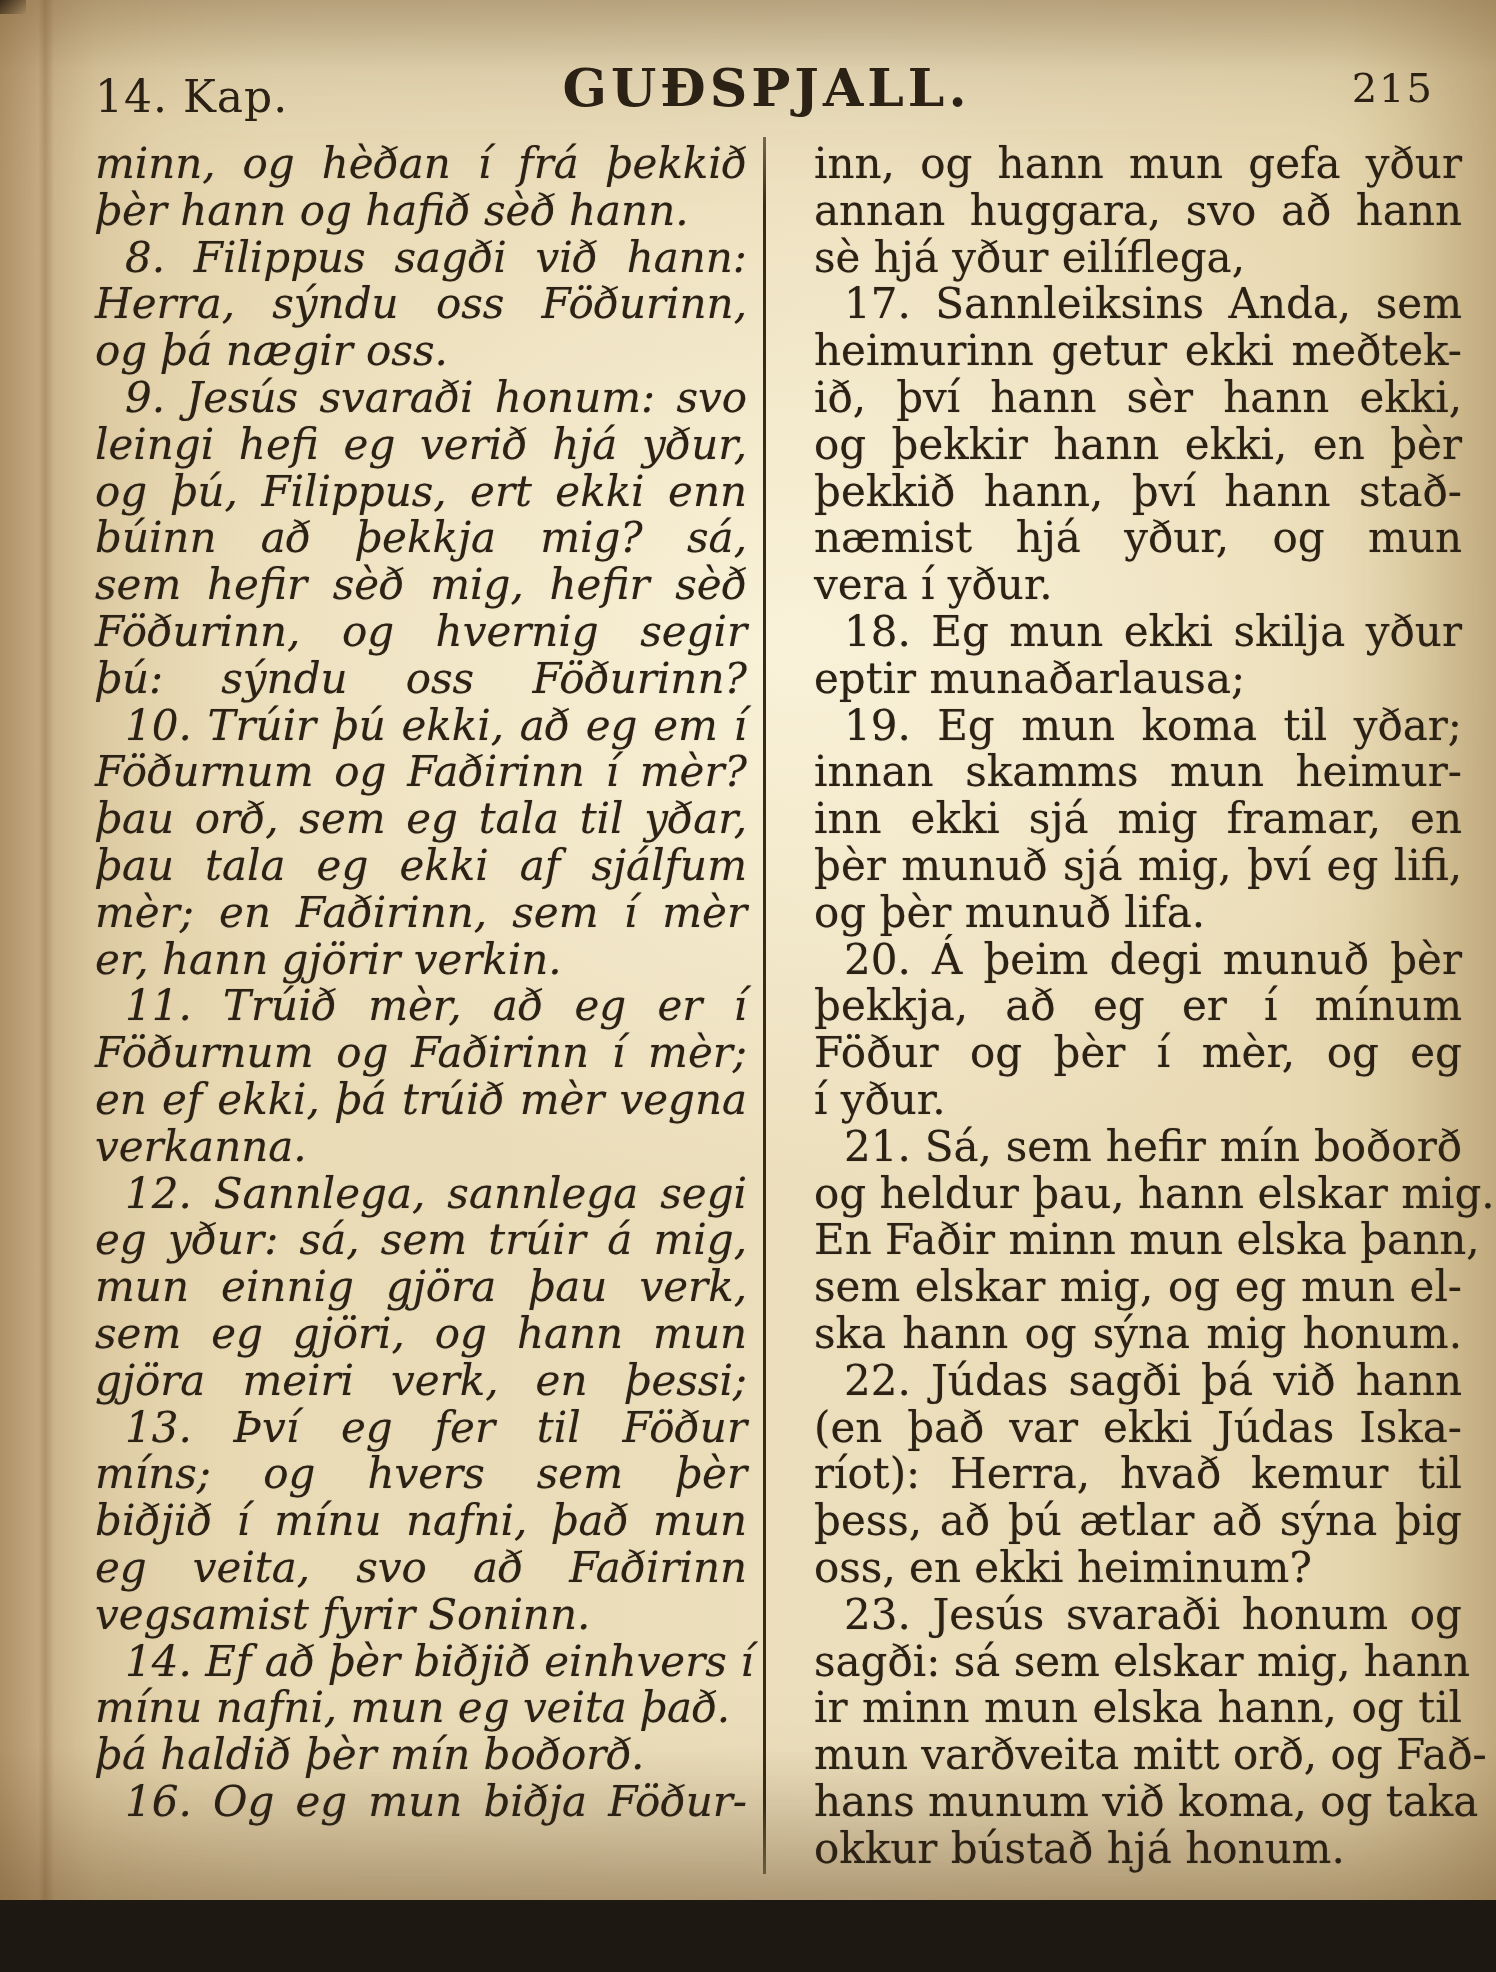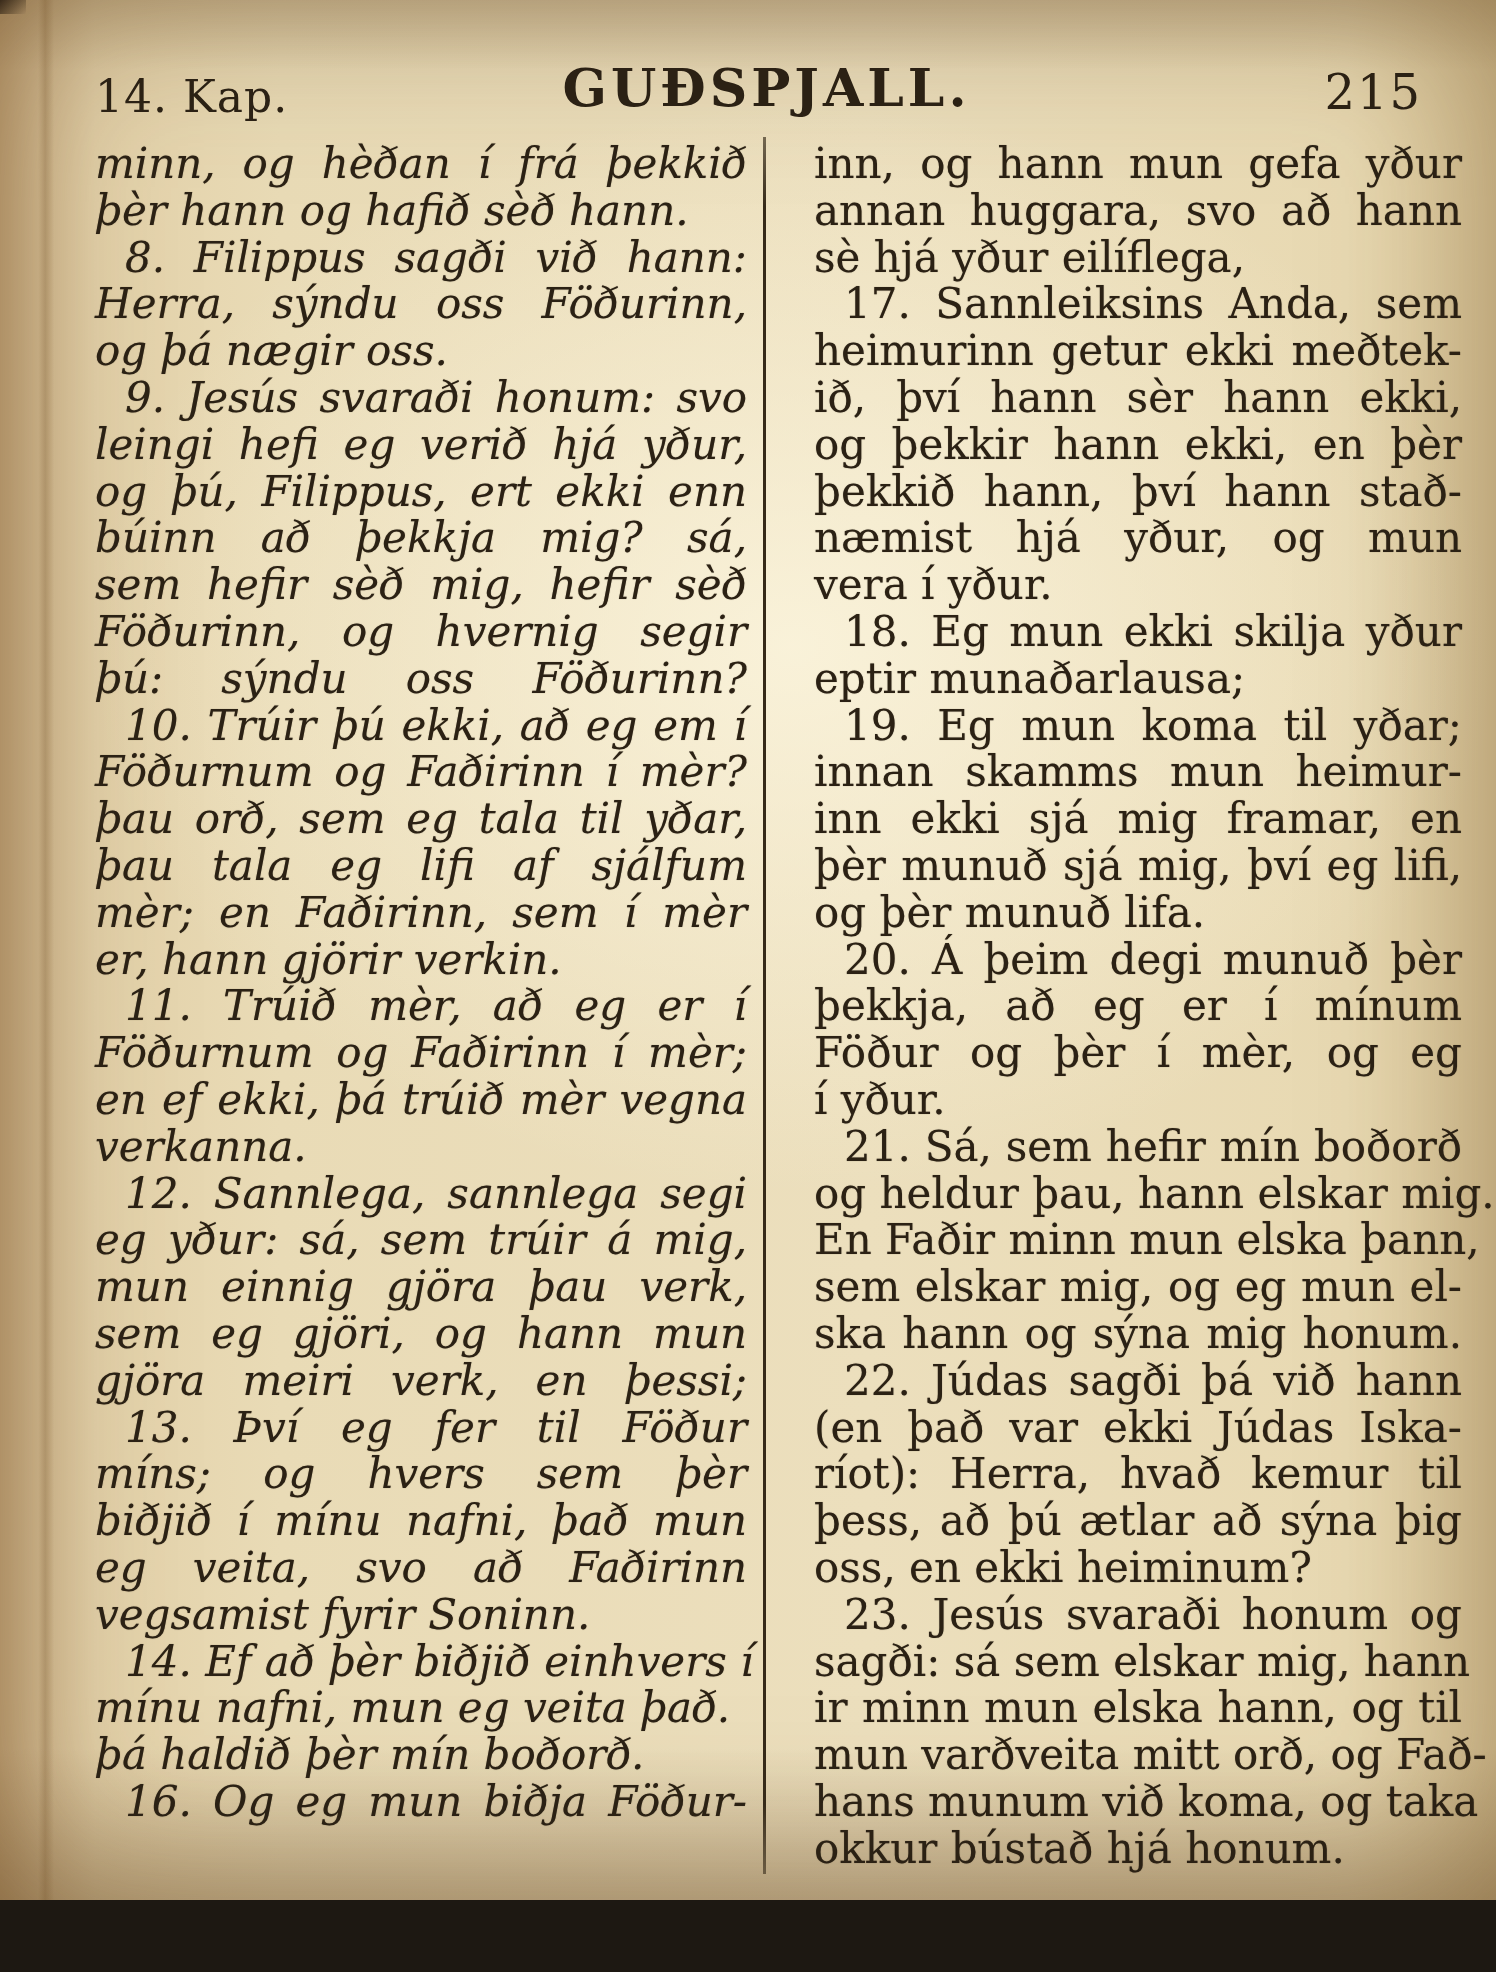--- a/index.html
+++ b/index.html
@@ -33,21 +33,21 @@
   }
   .chapter {
     position:absolute; left:0; top:75px; font-size:44px; line-height:1;
     letter-spacing:1px;
   }
   .title {
     position:absolute; left:0; top:62px; width:100%; text-align:center;
     font-size:52px; line-height:1; font-weight:bold; letter-spacing:4px;
   }
   .pagenum {
-    position:absolute; right:16px; top:68px; font-size:48px; line-height:1;
+    position:absolute; right:4px; top:68px; font-size:40px; line-height:1;
     letter-spacing:2px;
   }
 
   .divider {
     position:absolute; left:763px; top:137px; width:3px; height:1737px;
     background: linear-gradient(180deg, rgba(54,42,25,0.65), #362a19 4%, #362a19 96%, rgba(54,42,25,0.6));
   }
 
   .col { position:absolute; top:141px; }
   .col-left  { left:95px;  width:652px;font-style:italic; }
@@ -90,21 +90,21 @@
       <div class="line indent">9. Jesús svaraði honum: svo</div>
       <div class="line">leingi hefi eg verið hjá yður,</div>
       <div class="line">og þú, Filippus, ert ekki enn</div>
       <div class="line">búinn að þekkja mig? sá,</div>
       <div class="line">sem hefir sèð mig, hefir sèð</div>
       <div class="line">Föðurinn, og hvernig segir</div>
       <div class="line">þú: sýndu oss Föðurinn?</div>
       <div class="line indent">10. Trúir þú ekki, að eg em í</div>
       <div class="line">Föðurnum og Faðirinn í mèr?</div>
       <div class="line">þau orð, sem eg tala til yðar,</div>
-      <div class="line">þau tala eg lifi af sjálfum</div>
+      <div class="line">þau tala eg ekki af sjálfum</div>
       <div class="line">mèr; en Faðirinn, sem í mèr</div>
       <div class="line last">er, hann gjörir verkin.</div>
       <div class="line indent">11. Trúið mèr, að eg er í</div>
       <div class="line">Föðurnum og Faðirinn í mèr;</div>
       <div class="line">en ef ekki, þá trúið mèr vegna</div>
       <div class="line last">verkanna.</div>
       <div class="line indent">12. Sannlega, sannlega segi</div>
       <div class="line">eg yður: sá, sem trúir á mig,</div>
       <div class="line">mun einnig gjöra þau verk,</div>
       <div class="line">sem eg gjöri, og hann mun</div>

